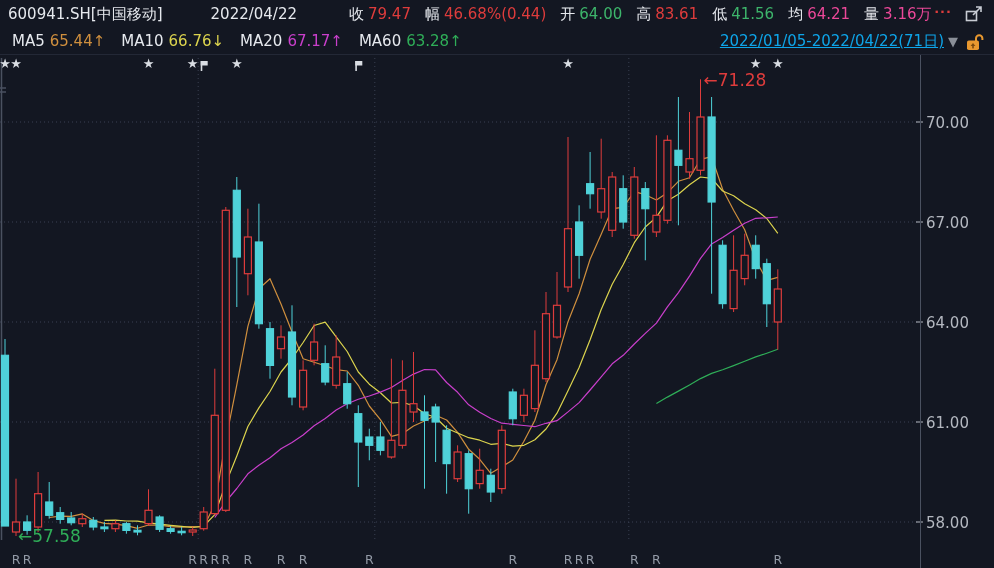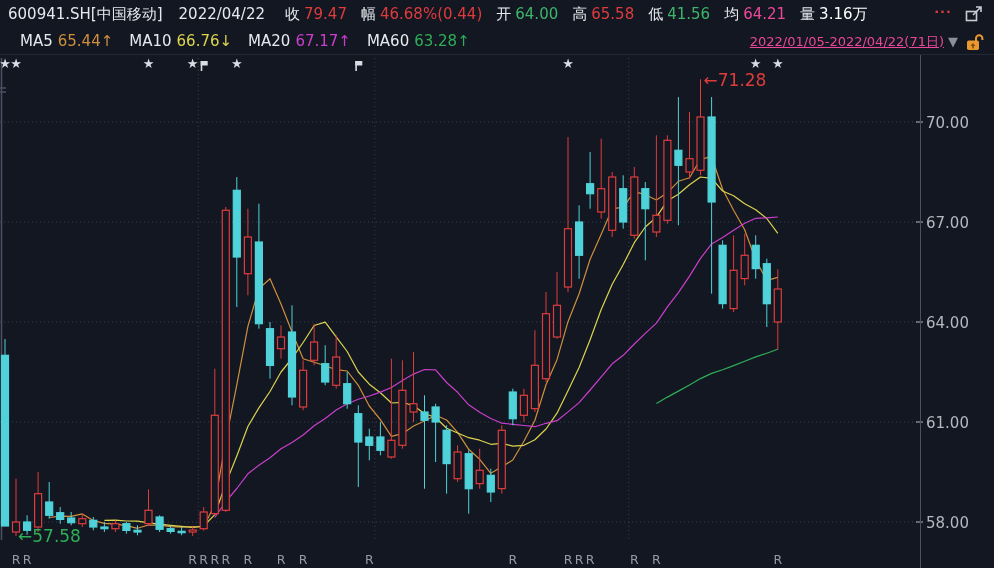--- a/index.html
+++ b/index.html
@@ -2,37 +2,37 @@
 <html><head>
 <meta charset="utf-8">
 <style>
   html,body{margin:0;padding:0;background:#131722;}
   body{width:994px;height:568px;overflow:hidden;position:relative;
        font-family:"DejaVu Sans","Liberation Sans",sans-serif;}
   .app{position:absolute;inset:0;background:#131722;}
   
   .row1{position:absolute;left:0;top:0;width:994px;height:28px;
         display:flex;align-items:center;padding-left:8px;box-sizing:border-box;
-        font-size:15px;color:#e6e9ee;white-space:nowrap;}
+        font-size:15px;color:#e6e9ee;white-space:nowrap;gap:32px;}
   .row1 .grp{margin-right:14px;display:inline-flex;align-items:center;}
   .row1 .lbl{color:#e6e9ee;margin-right:4px;}
   .sym{margin-right:16px;}
   .qdate{margin-right:20px;}
   .dots{position:absolute;right:42px;top:1px;color:#de3c3c;font-weight:bold;
         font-size:13px;letter-spacing:1px;}
   .exp-icon{position:absolute;right:10px;top:4px;}
   
   .row2{position:absolute;left:0;top:28px;width:994px;height:27px;
-        display:flex;align-items:center;padding-left:20px;box-sizing:border-box;
+        display:flex;align-items:center;padding-left:12px;box-sizing:border-box;
         font-size:15px;color:#e6e9ee;white-space:nowrap;
         border-bottom:1px solid #232836;}
   .row2 .ma{margin-right:16px;}
   .row2 .ma .lbl{margin-right:5px;}
   .range-wrap{position:absolute;right:8px;top:0;height:27px;display:flex;align-items:center;}
-  .range{color:#ec4899;text-decoration:underline;cursor:pointer;font-size:13px;}
+  .range{color:#0ea5e9;text-decoration:underline;cursor:pointer;font-size:15px;}
   .caret{color:#8a8f98;font-size:13px;margin:0 6px 0 4px;}
   
   #chart{position:absolute;left:0;top:0;width:994px;height:568px;}
 </style>
 </head>
 <body>
 
 <div class="app">
 
   <svg id="chart" viewBox="0 0 994 568" xmlns="http://www.w3.org/2000/svg">
@@ -406,30 +406,30 @@
           <span class="lbl">收</span>
           <span style="color:#de3c3c">79.47</span>
         </span><span class="grp">
           <span class="lbl">幅</span>
           <span style="color:#de3c3c">46.68%(0.44)</span>
         </span><span class="grp">
           <span class="lbl">开</span>
           <span style="color:#3db56b">64.00</span>
         </span><span class="grp">
           <span class="lbl">高</span>
-          <span style="color:#de3c3c">65.58</span>
+          <span style="color:#de3c3c">83.61</span>
         </span><span class="grp">
           <span class="lbl">低</span>
           <span style="color:#3db56b">41.56</span>
         </span><span class="grp">
           <span class="lbl">均</span>
           <span style="color:#ec4899">64.21</span>
         </span><span class="grp">
           <span class="lbl">量</span>
-          <span style="color:#ffffff">3.16万</span>
+          <span style="color:#ec4899">3.16万</span>
         </span></span>
     <span class="dots">...</span>
     <svg class="exp-icon" width="20" height="20">
       <rect x="2.5" y="7.5" width="10" height="9" fill="none" stroke="#c8ccd4" stroke-width="1.6"></rect>
       <path d="M9 11 L17 3 M12 3 h5 v5" fill="none" stroke="#c8ccd4" stroke-width="1.6"></path>
     </svg>
   </div>
 
   <div class="row2">
     <span id="ma-items"><span class="ma"><span class="lbl">MA5</span><span style="color:#cf8f3e">65.44↑</span></span><span class="ma"><span class="lbl">MA10</span><span style="color:#dcd44e">66.76↓</span></span><span class="ma"><span class="lbl">MA20</span><span style="color:#c93fcb">67.17↑</span></span><span class="ma"><span class="lbl">MA60</span><span style="color:#2fae58">63.28↑</span></span></span>

